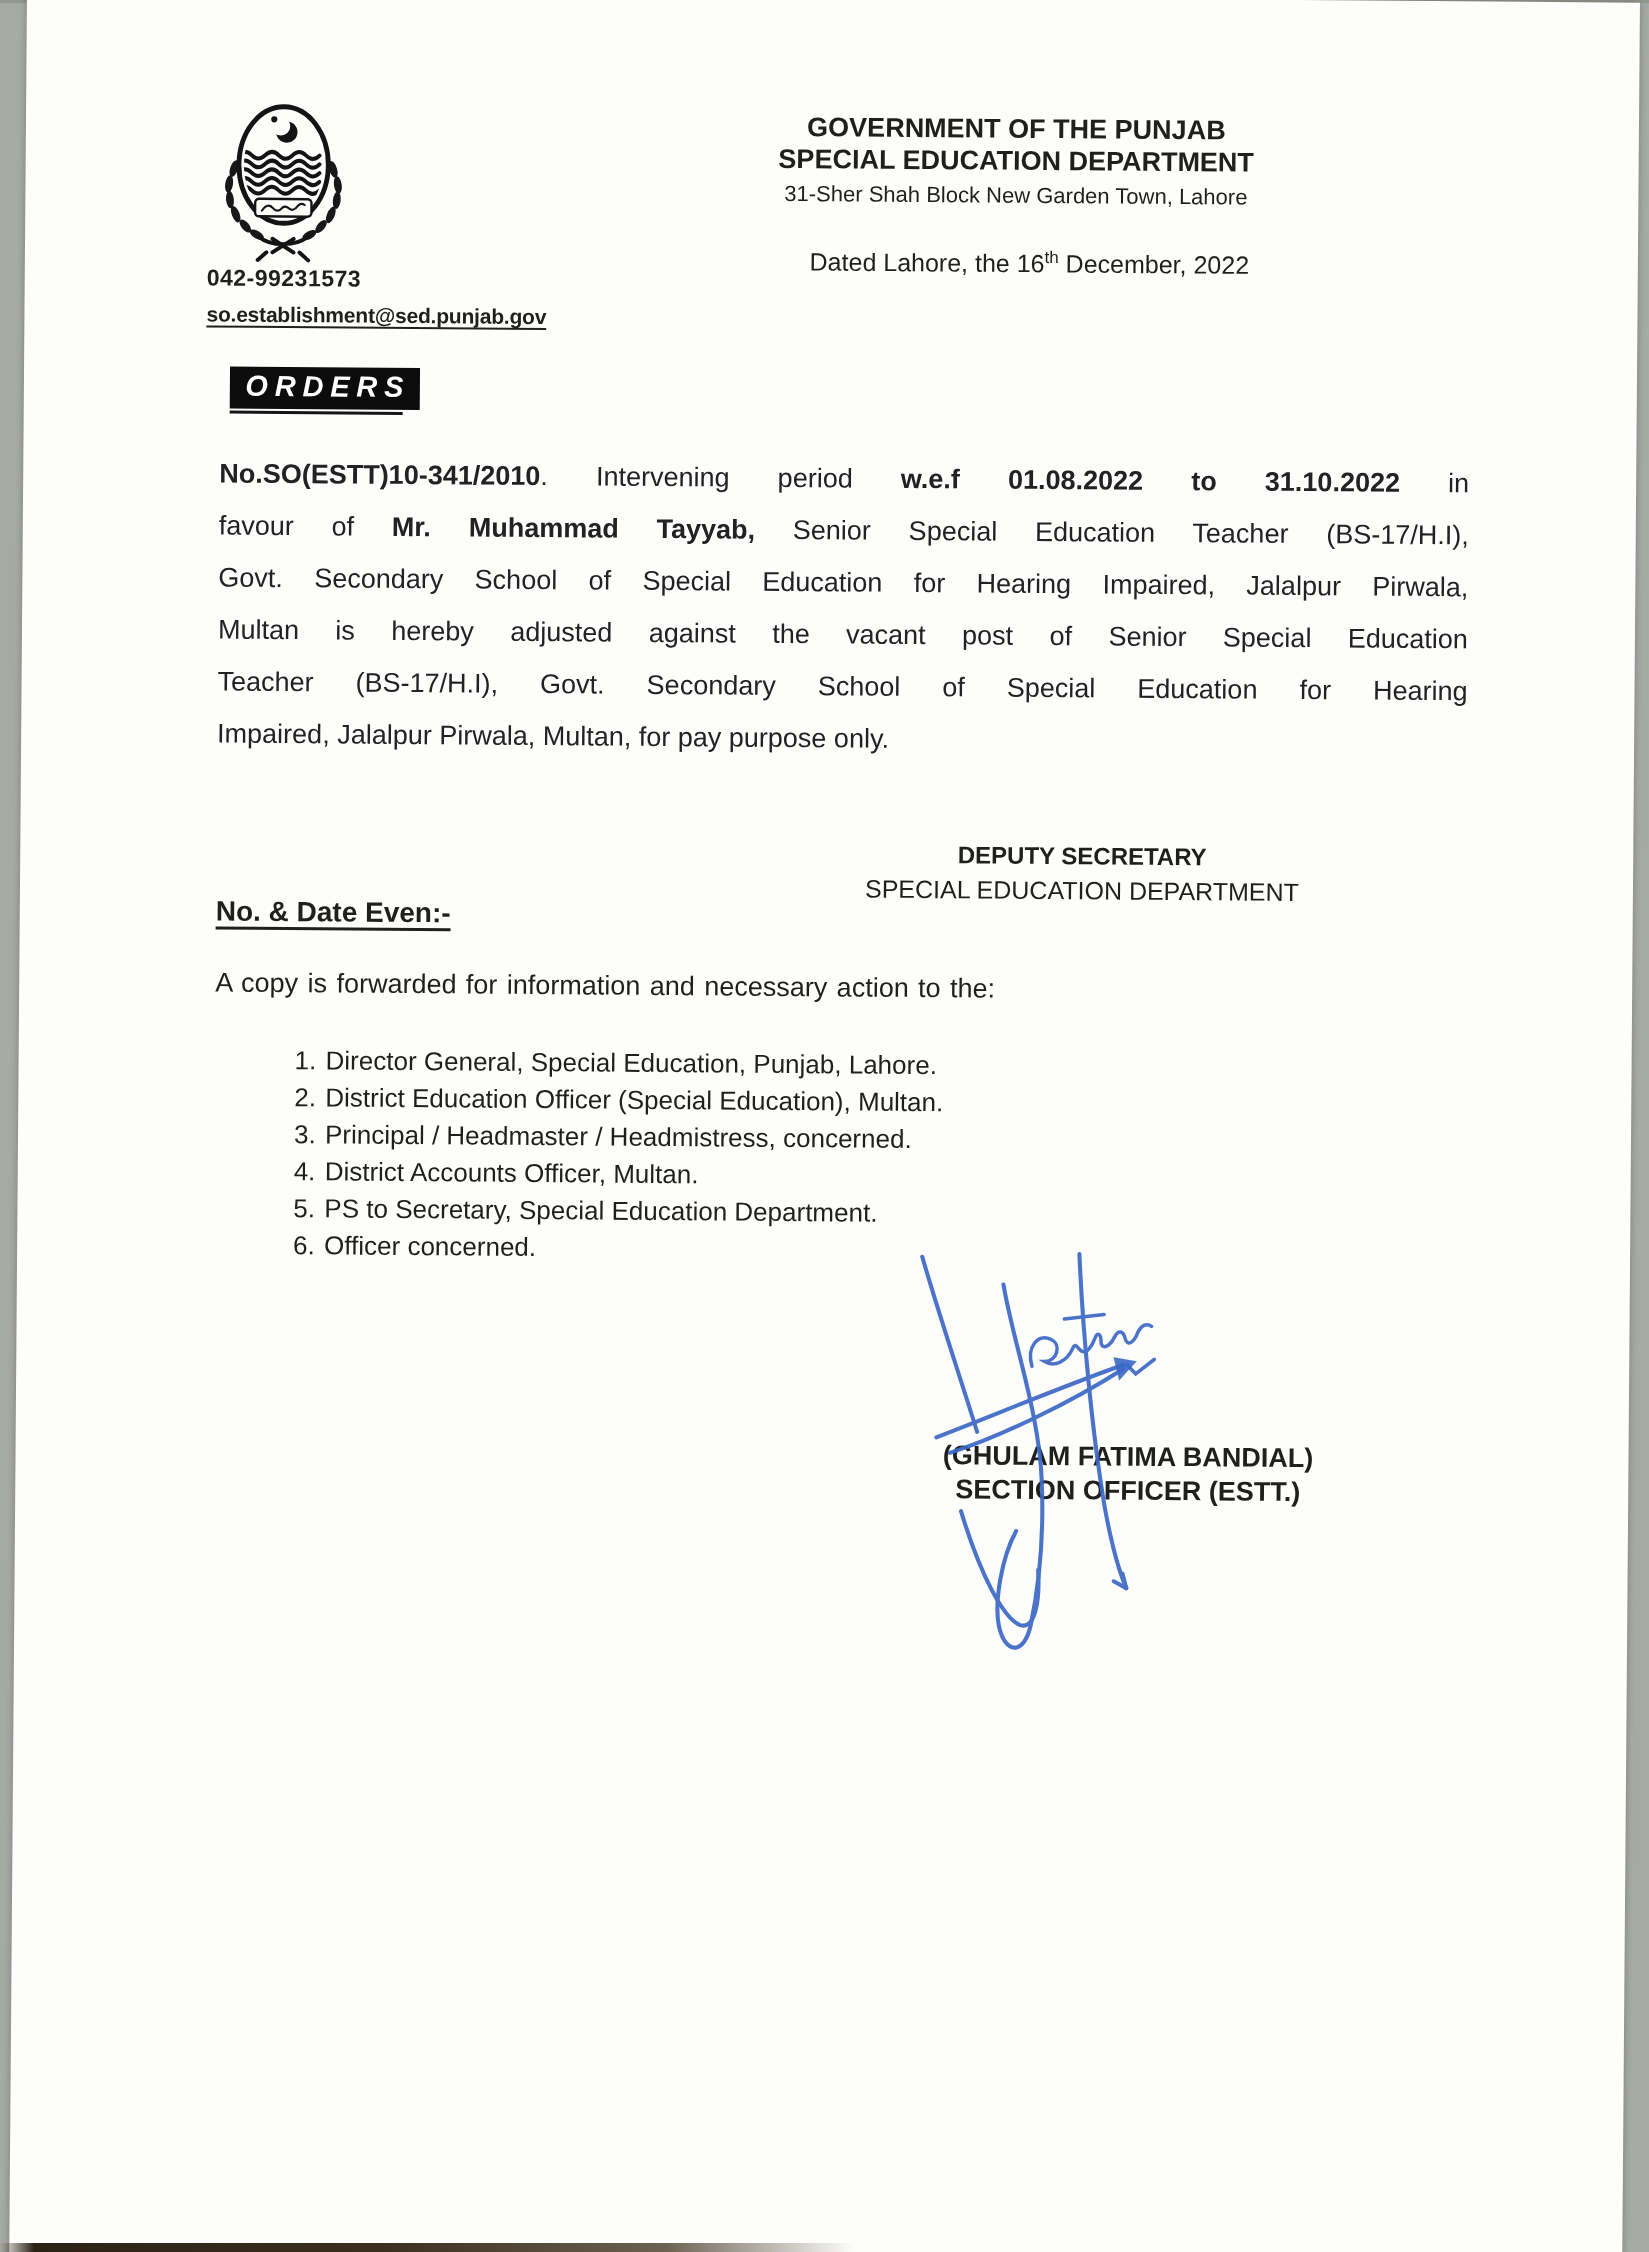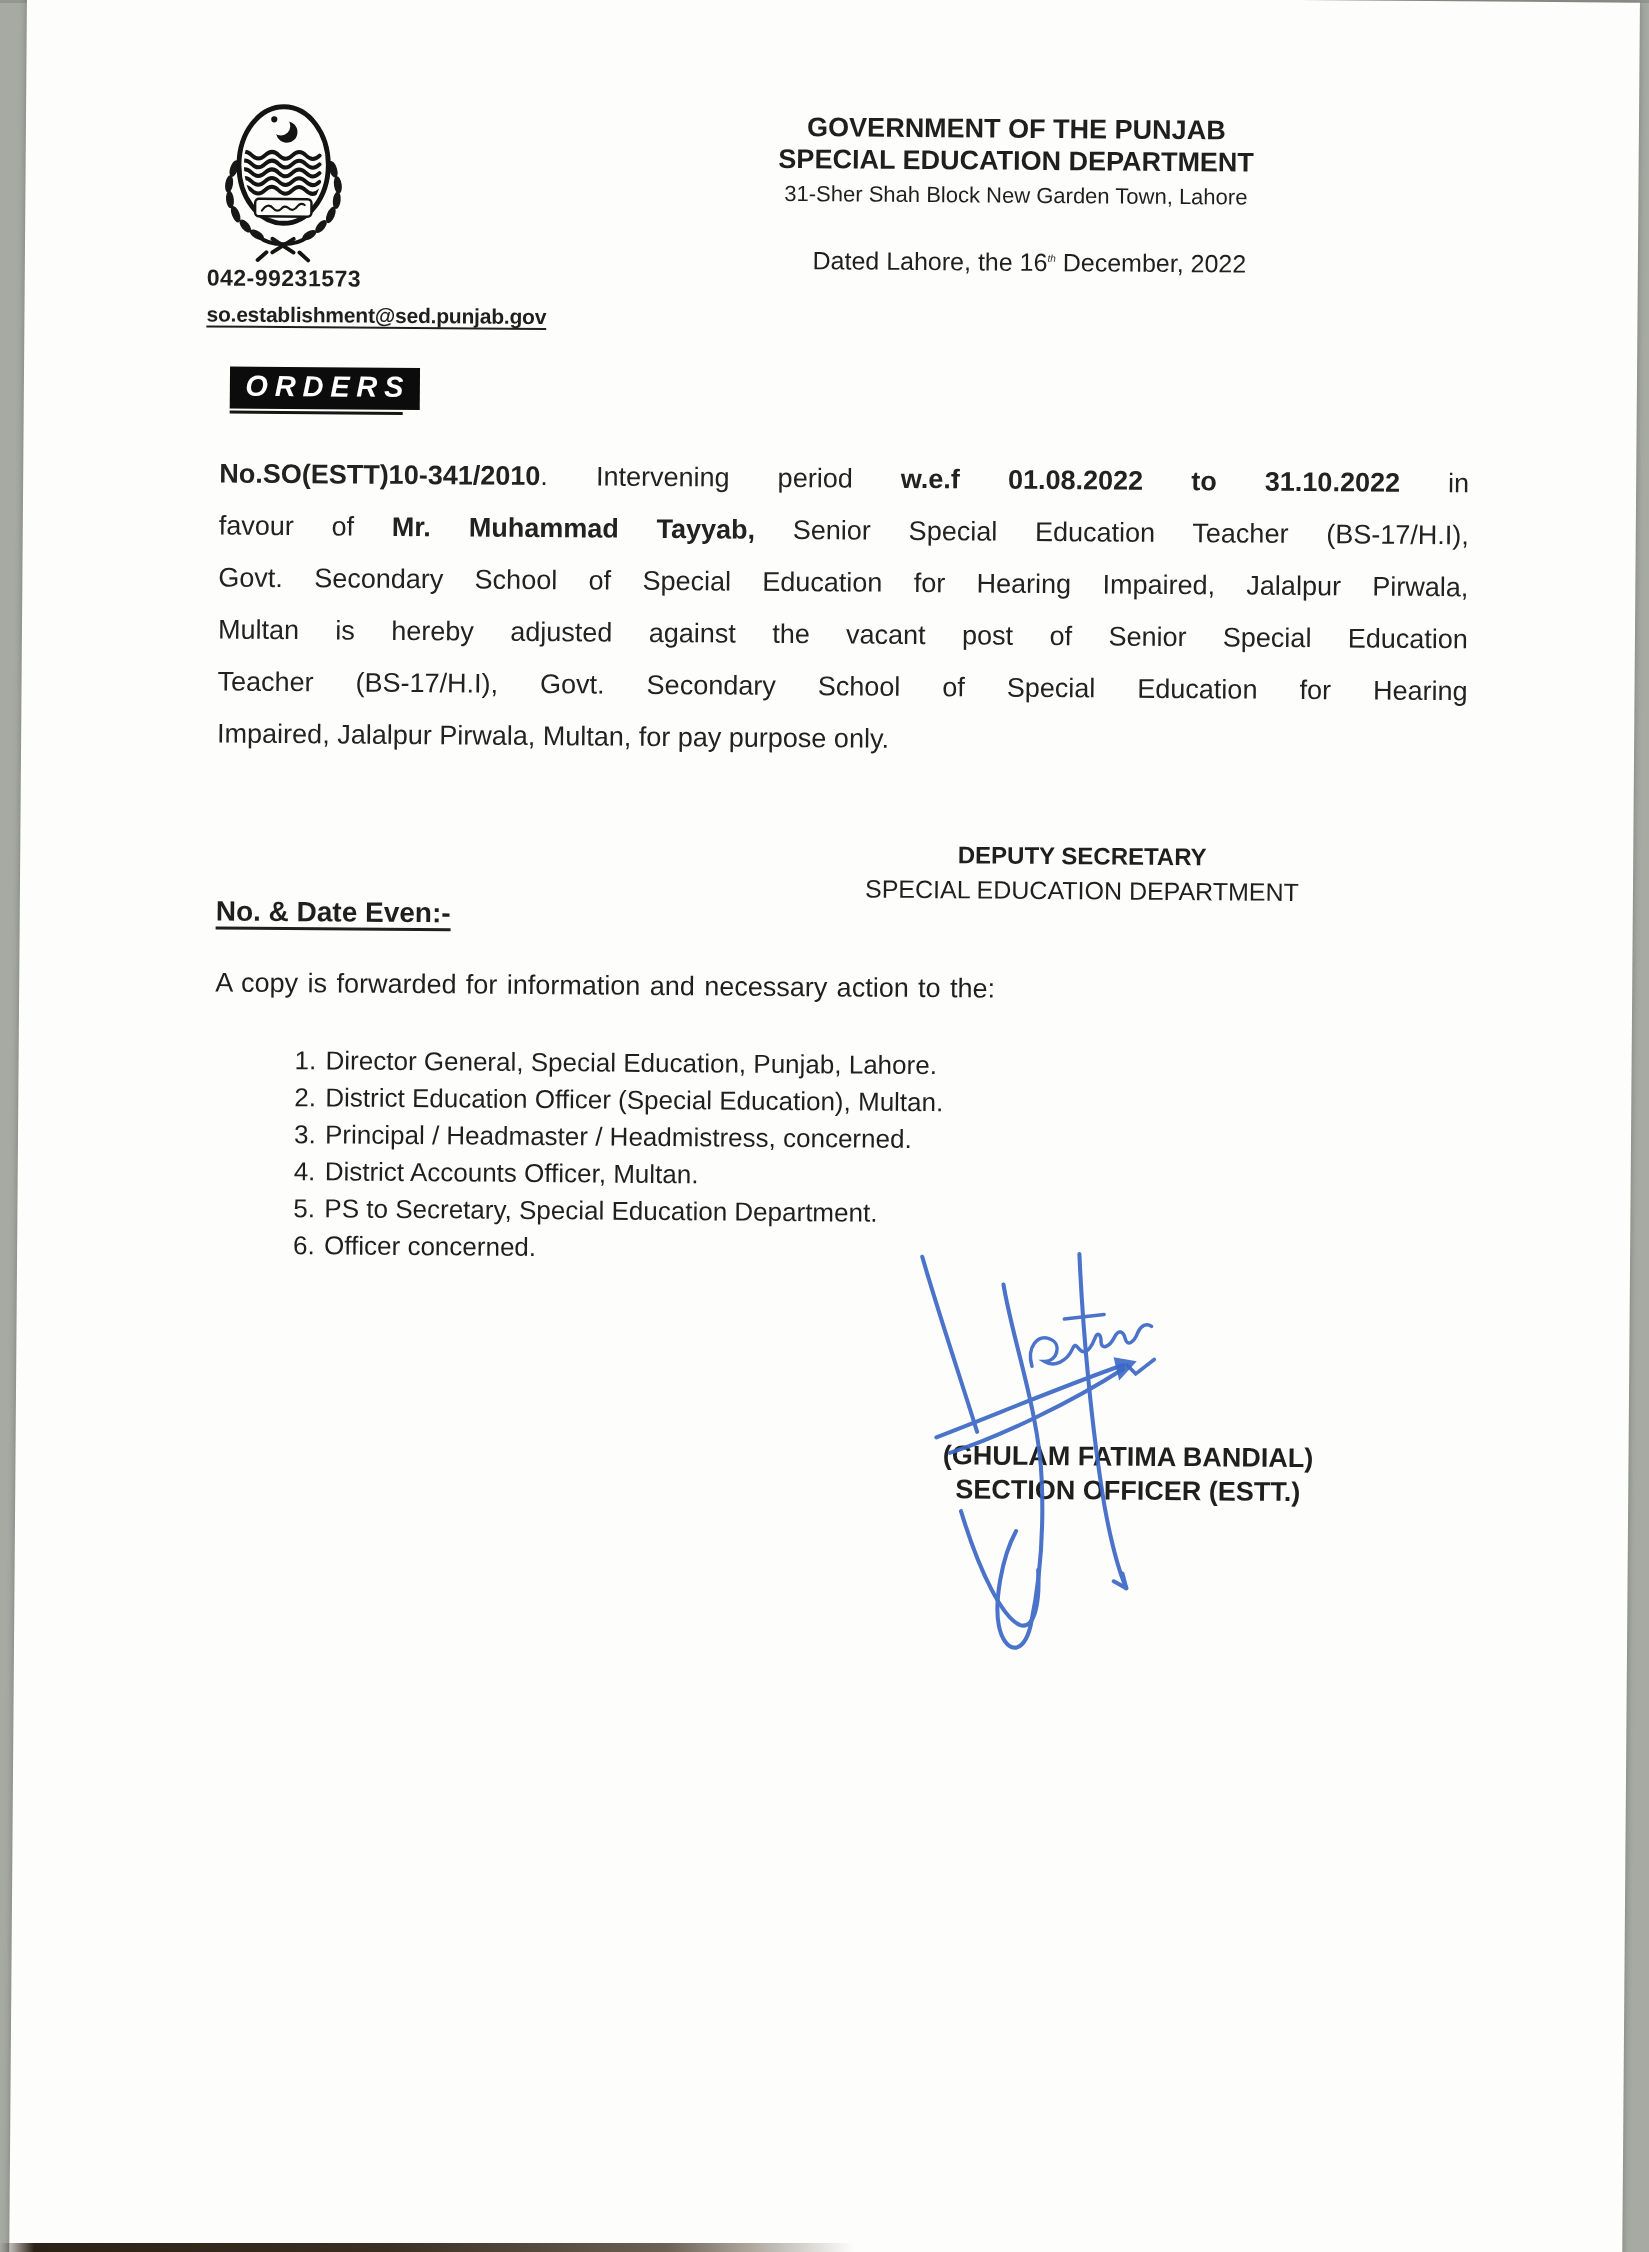--- a/index.html
+++ b/index.html
@@ -24,21 +24,21 @@
   .crest{left:189px;top:107px;width:138px;height:167px;}
   
   .phone{left:182px;top:273px;font-size:23px;font-weight:bold;letter-spacing:0.5px;}
   .email{left:182px;top:311px;font-size:21px;font-weight:bold;letter-spacing:-0.2px;
          text-decoration:underline;text-decoration-thickness:1.9px;text-underline-offset:3.9px;}
   
   .head-block{left:752px;top:115px;width:477px;text-align:center;line-height:32px;}
   .head-org{font-size:27px;font-weight:bold;}
   .head-addr{font-size:22px;margin-top:2.9px;}
   .date-line{left:752px;top:250px;width:505px;text-align:center;font-size:25px;}
-  .date-line sup{font-size:10px;font-style:italic;}
+  .date-line sup{font-size:17px;}
   
   .orders-box{
     left:206px;top:375px;
     background:#0c0c0c;color:#fff;
     font-size:29px;font-style:italic;font-weight:bold;
     letter-spacing:6.8px;
     padding:2.9px 9.7px 5.8px 15.5px;
   }
   .orders-underline{left:206px;top:419px;width:173px;height:2.9px;background:#151515;}
   

